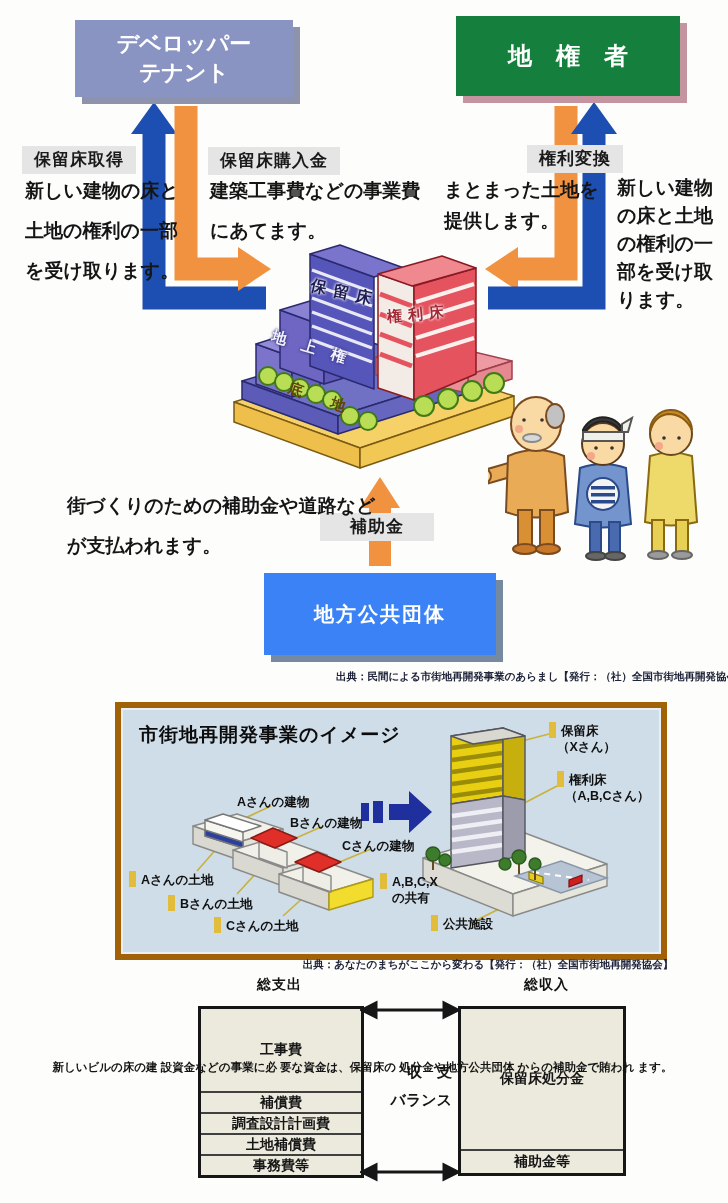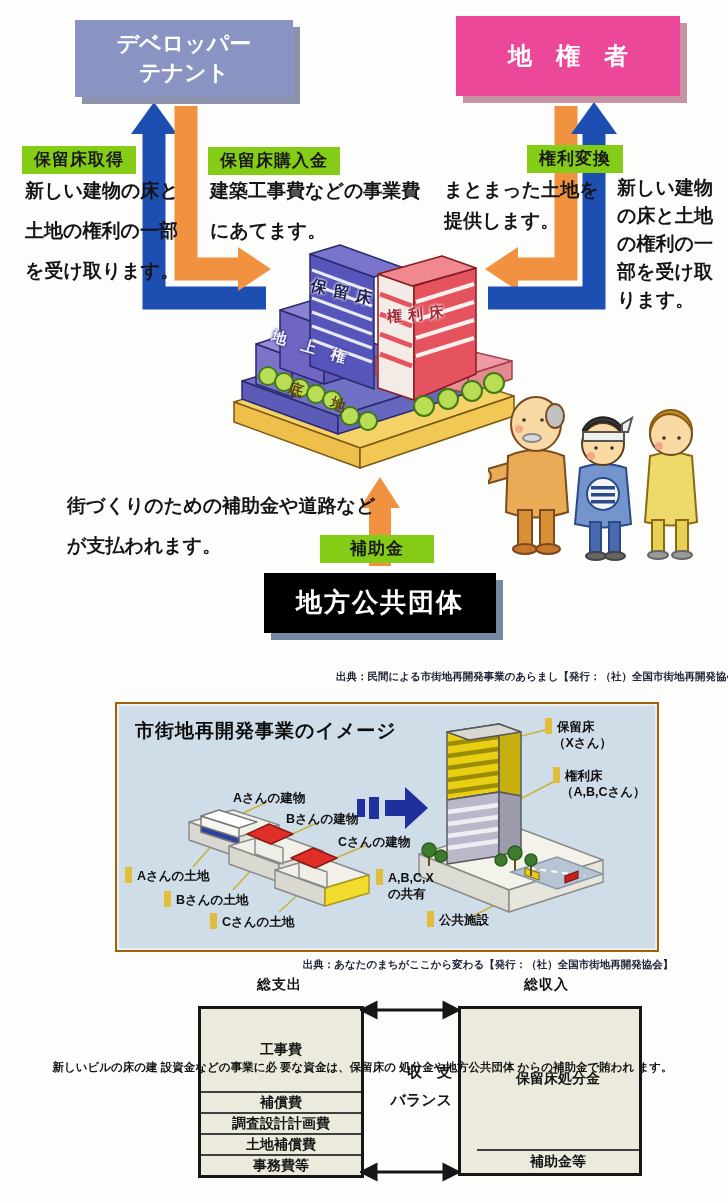--- a/index.html
+++ b/index.html
@@ -10,27 +10,27 @@
     color:#111;
   }
   .abs{position:absolute;}
   
   .hdr-box{
     position:absolute;display:flex;align-items:center;justify-content:center;
     text-align:center;color:#fff;font-weight:bold;line-height:1.3;
   }
   .dev-box{left:75px;top:20px;width:218px;height:77px;background:#8a94c2;
     box-shadow:7px 7px 0 #8d93ad;font-size:22px;}
-  .own-box{left:456px;top:16px;width:224px;height:80px;background:#ec4899;
+  .own-box{left:456px;top:16px;width:224px;height:80px;background:#15803d;
     box-shadow:7px 7px 0 #c495a0;font-size:24px;}
-  .gov-box{left:264px;top:573px;width:232px;height:60px;background:#000000;
-    box-shadow:7px 7px 0 #7589a0;font-size:26px;letter-spacing:2px;}
+  .gov-box{left:264px;top:573px;width:232px;height:82px;background:#3b82f6;
+    box-shadow:7px 7px 0 #7589a0;font-size:20px;letter-spacing:2px;}
   
   .tag{
-    position:absolute;background:#84cc16;color:#1a1a1a;font-weight:bold;
+    position:absolute;background:#e5e5e5;color:#1a1a1a;font-weight:bold;
     font-size:17px;padding:2px 12px 3px;letter-spacing:1px;white-space:nowrap;
   }
   
   .txt{position:absolute;font-size:19px;font-weight:600;color:#151515;white-space:nowrap;}
   .txt .ln{display:block;}
   .lh40 .ln{height:40px;line-height:22px;}
   .lh32 .ln{height:31px;line-height:20px;}
   .lh28 .ln{height:28px;line-height:20px;}
   
   .bldg-lbl{position:absolute;font-weight:bold;white-space:nowrap;pointer-events:none;}
@@ -40,21 +40,21 @@
     transform:rotate(-5deg);text-shadow:0 0 3px #fff,0 0 3px #fff;}
   .lbl-surface{left:270px;top:340px;font-size:15px;letter-spacing:16px;color:#f4f2ff;
     transform:rotate(17deg);text-shadow:0 0 3px #3a3a80,0 0 3px #3a3a80;}
   .lbl-base{left:286px;top:393px;font-size:15px;letter-spacing:30px;color:#5f4408;
     transform:rotate(19deg);}
   
   .source{position:absolute;font-size:10.5px;font-weight:600;color:#20243a;white-space:nowrap;}
   
   .panel{
     position:absolute;left:115px;top:702px;width:540px;height:246px;
-    background:#cfdde9;border:2px solid #a16207;box-shadow:inset 0 0 0 2px #e9eff5;
+    background:#cfdde9;border:6px solid #a16207;box-shadow:inset 0 0 0 2px #e9eff5;
   }
   .panel-title{position:absolute;left:18px;top:14px;font-size:19px;font-weight:bold;color:#0c0c0c;letter-spacing:1px;}
   .pl{position:absolute;font-size:12.5px;font-weight:600;color:#101010;white-space:nowrap;line-height:16px;}
   .tab{display:inline-block;width:7px;height:16px;background:#e2bd3c;margin-right:5px;vertical-align:-3px;}
   .ind{padding-left:0px;}
   
   .bal-h{position:absolute;font-size:14px;font-weight:bold;color:#111;letter-spacing:1px;}
   .bal-box{position:absolute;border:3px solid #161616;background:#eceadd;display:flex;flex-direction:column;}
   .bal-box .row{display:flex;align-items:center;justify-content:center;
     font-size:14px;font-weight:600;color:#161616;border-top:2px solid #404040;}
@@ -104,21 +104,21 @@
       <span>テナント</span>
     </div>
   </div>
   <div class="hdr-box own-box">
     <span>地　権　者</span>
   </div>
 
   <div class="tag" style="left:22px;top:146px;">保留床取得</div>
   <div class="tag" style="left:208px;top:147px;">保留床購入金</div>
   <div class="tag" style="left:527px;top:145px;">権利変換</div>
-  <div class="tag" style="left:320px;top:535px;width:90px;text-align:center;">補助金</div>
+  <div class="tag" style="left:320px;top:513px;width:90px;text-align:center;">補助金</div>
 
   <div class="txt lh40" style="left:25px;top:180px;">
     <span class="ln">新しい建物の床と</span>
     <span class="ln">土地の権利の一部</span>
     <span class="ln">を受け取ります。</span>
   </div>
   <div class="txt lh40" style="left:210px;top:180px;">
     <span class="ln">建築工事費などの事業費</span>
     <span class="ln">にあてます。</span>
   </div>
@@ -395,21 +395,21 @@
   <div class="bal-h" style="left:524px;top:976px;">総収入</div>
 
   <div class="bal-box" style="left:198px;top:1006px;width:160px;height:166px;">
     <div class="row">工事費</div>
     <div class="row" style="height:19px;">補償費</div>
     <div class="row" style="height:19px;">調査設計計画費</div>
     <div class="row" style="height:19px;text-align:right;">土地補償費</div>
     <div class="row" style="height:19px;">事務費等</div>
   </div>
 
-  <div class="bal-box" style="left:458px;top:1006px;width:162px;height:164px;padding-left:16px;">
+  <div class="bal-box" style="left:458px;top:1006px;width:162px;height:164px;">
     <div class="row">保留床処分金</div>
     <div class="row" style="height:22px;">補助金等</div>
   </div>
 
   <svg class="abs" style="left:360px;top:998px;" width="100" height="184" viewBox="0 0 100 184">
     <g stroke="#161616" stroke-width="3" fill="#161616">
       <line x1="12" y1="12" x2="88" y2="12"></line>
       <polygon points="2,12 16,5 16,19"></polygon>
       <polygon points="98,12 84,5 84,19"></polygon>
       <line x1="12" y1="174" x2="88" y2="174"></line>

